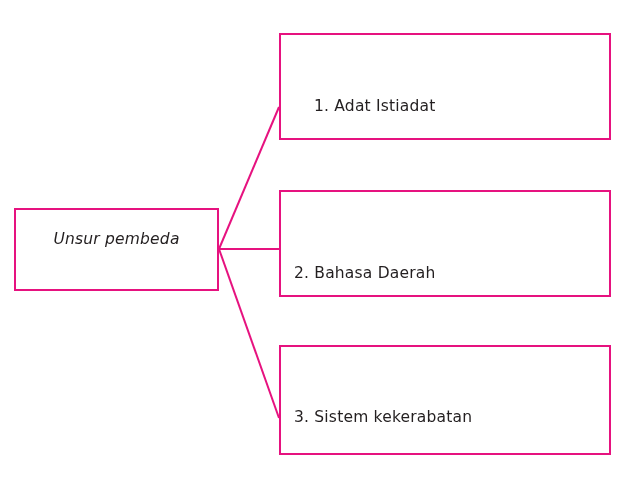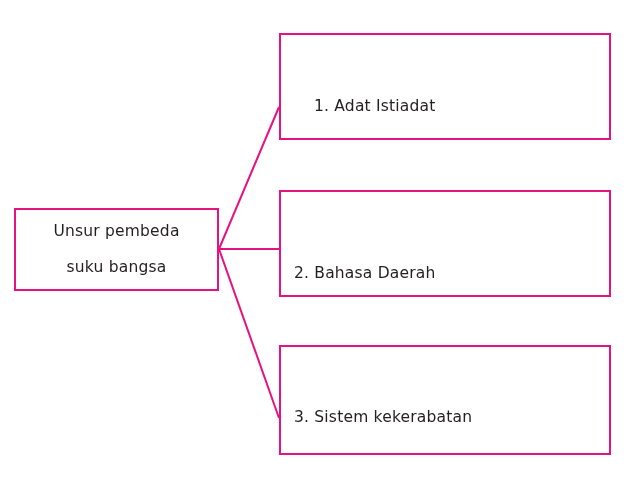--- a/index.html
+++ b/index.html
@@ -49,21 +49,21 @@
     height: 83px;
     align-items: center;
     text-align: center;
   }
   #node-root .node-line {
     color: #231f20;
     font-size: 15.5px;
     letter-spacing: 0.2px;
     line-height: 1;
   }
-  #node-root .node-line.line-1 { margin-bottom: 20px; }
+  #node-root .node-line.line-1 { margin-bottom: 20px; font-style: italic; }
 
   
   .node-branch {
     left: 279px;
     width: 332px;
     align-items: flex-start;
   }
   .node-branch .node-line {
     color: #231f20;
     font-size: 15.5px;
@@ -87,21 +87,20 @@
 <div id="diagram-canvas">
 
   <svg id="connector-layer" viewBox="0 0 640 480" xmlns="http://www.w3.org/2000/svg">
     <line x1="219" y1="249" x2="279" y2="107" stroke="#E6127F" stroke-width="2"></line>
     <line x1="219" y1="249" x2="279" y2="249" stroke="#E6127F" stroke-width="2"></line>
     <line x1="219" y1="249" x2="279" y2="418" stroke="#E6127F" stroke-width="2"></line>
   </svg>
 
   <div class="node" id="node-root">
     <span class="node-line line-1">Unsur pembeda</span>
-    <span class="node-line line-2">suku bangsa</span>
   </div>
 
   <div class="node node-branch" id="node-branch-1">
     <span class="node-line">1. Adat Istiadat</span>
   </div>
 
   <div class="node node-branch" id="node-branch-2">
     <span class="node-line">2. Bahasa Daerah</span>
   </div>
 

